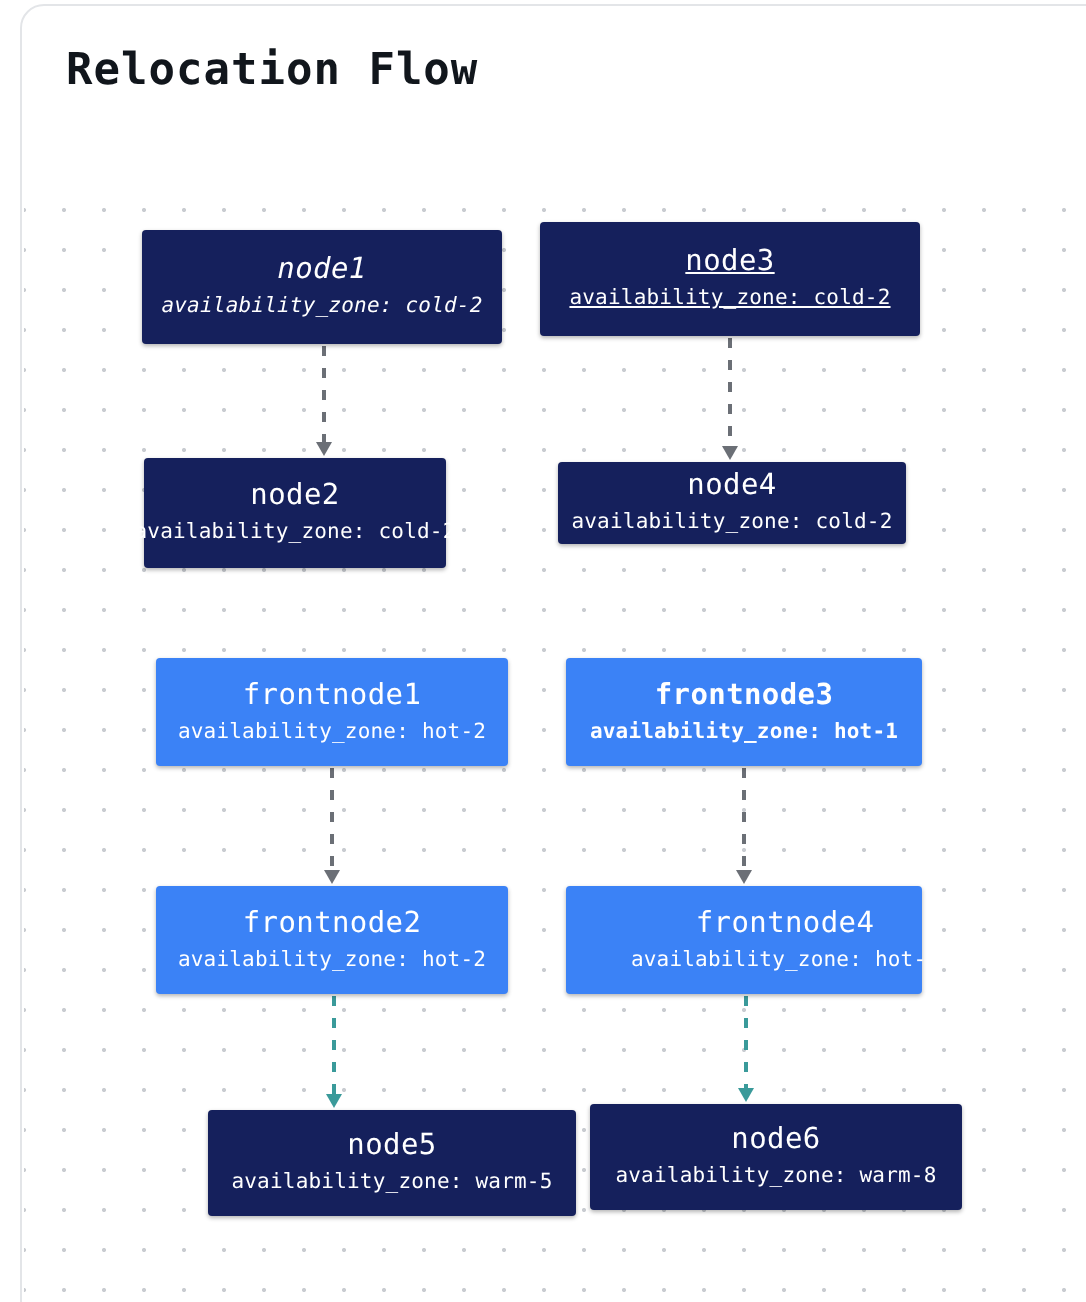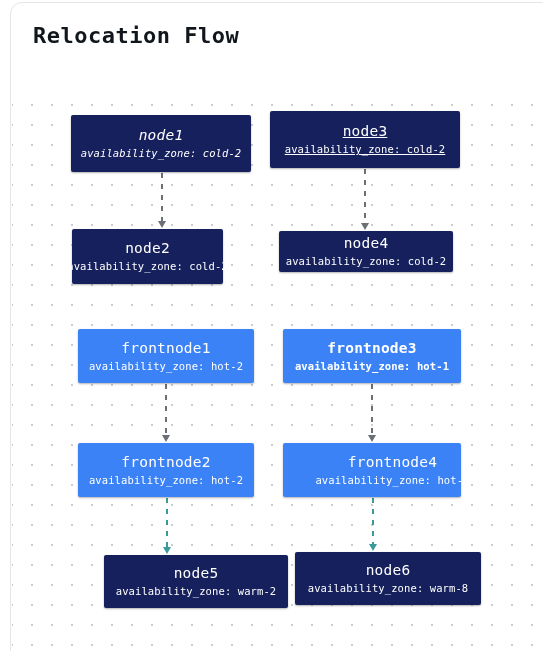--- a/index.html
+++ b/index.html
@@ -168,21 +168,21 @@
         <div class="node teal" style="left: 67px; top: 440px; width: 176px; height: 54px;">
           <div class="title">frontnode2</div>
           <div class="meta">availability_zone: hot-2</div>
         </div>
         <div class="node teal" style="left: 272px; top: 440px; width: 178px; height: 54px; padding-left: 41px;">
           <div class="title">frontnode4</div>
           <div class="meta">availability_zone: hot-1</div>
         </div>
         <div class="node navy" style="left: 66px; top: 552px; width: 184px; height: 53px; margin-left: 27px;">
           <div class="title">node5</div>
-          <div class="meta">availability_zone: warm-2</div>
+          <div class="meta">availability_zone: warm-5</div>
         </div>
         <div class="node navy" style="left: 272px; top: 549px; width: 186px; height: 53px; margin-left: 12px;">
           <div class="title">node6</div>
           <div class="meta">availability_zone: warm-8</div>
         </div>
       </div>
 
   </div>
 
 </div>

